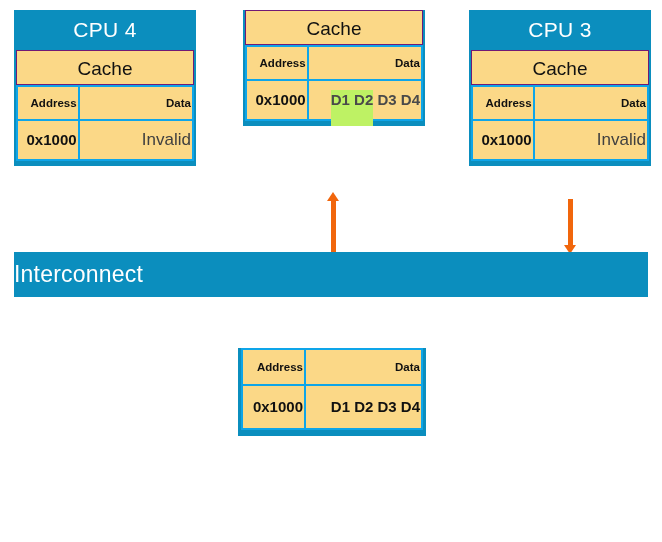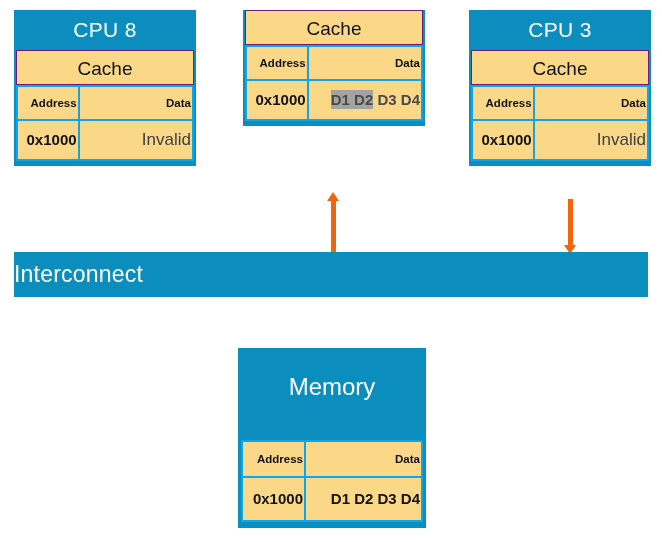--- a/index.html
+++ b/index.html
@@ -74,23 +74,23 @@
   .state-invalid {
     font-size: 17px;
     color: #404040;
   }
   .data-val {
     font-size: 15px;
     color: #111111;
     font-weight: bold;
   }
   .hl {
-    background: #a3a3a3;
+    background: #bef264;
     color: #4a4a4a;
-    padding: 1px 0 1px 0;
+    padding: 1px 0 18px 0;
   }
   .dim {
     color: #4a4a4a;
   }
 
   
   .conn {
     position: absolute;
     width: 5px;
     background: #F1660C;
@@ -139,21 +139,21 @@
   .memory-table-wrap {
     padding: 0 3px 6px 3px;
   }
   .memory-block td.hdr { height: 36px; }
   .memory-block td.val { height: 44px; }
 </style>
 </head>
 <body>
 
 <div class="cpu-block" style="left:14px; top:10px;">
-  <div class="cpu-title">CPU 8</div>
+  <div class="cpu-title">CPU 4</div>
   <div class="cache-wrap">
     <div class="cache-label">Cache</div>
     <table class="mini">
       <tbody>
           <tr>
         <td class="col-addr hdr">Address</td>
         <td class="col-data hdr">Data</td>
       </tr>
       <tr>
         <td class="col-addr val">
@@ -215,21 +215,20 @@
 
 <div class="conn" style="left:331px; top:199px; height:54px;"></div>
 <div class="arrow-head arrow-up" style="left:327px; top:192px;"></div>
 
 <div class="conn" style="left:568px; top:199px; height:48px;"></div>
 <div class="arrow-head arrow-down" style="left:564px; top:245px;"></div>
 
 <div class="interconnect">Interconnect</div>
 
 <div class="memory-block">
-  <div class="memory-title">Memory</div>
   <div class="memory-table-wrap">
     <table class="mini">
       <tbody>
           <tr>
         <td class="col-addr hdr">Address</td>
         <td class="col-data hdr">Data</td>
       </tr>
       <tr>
         <td class="col-addr val">
           <span class="addr-val">0x1000</span>

